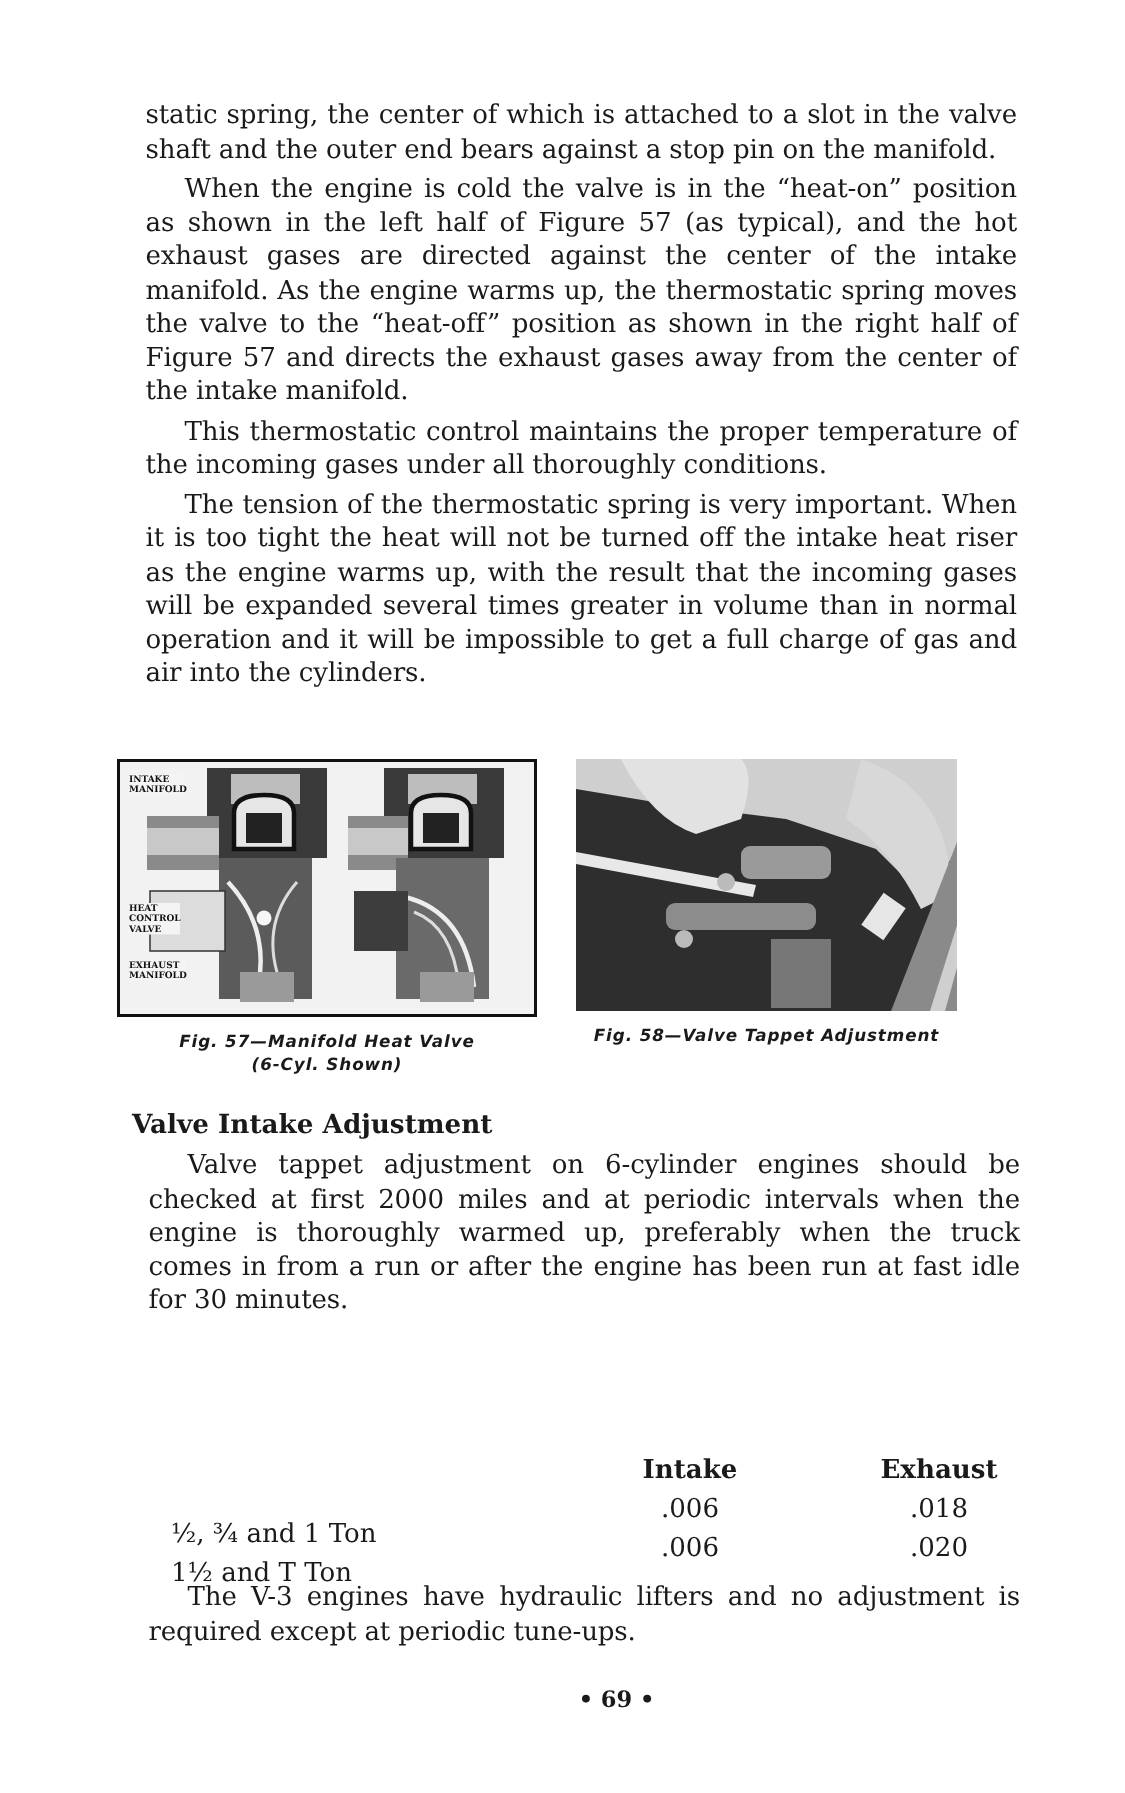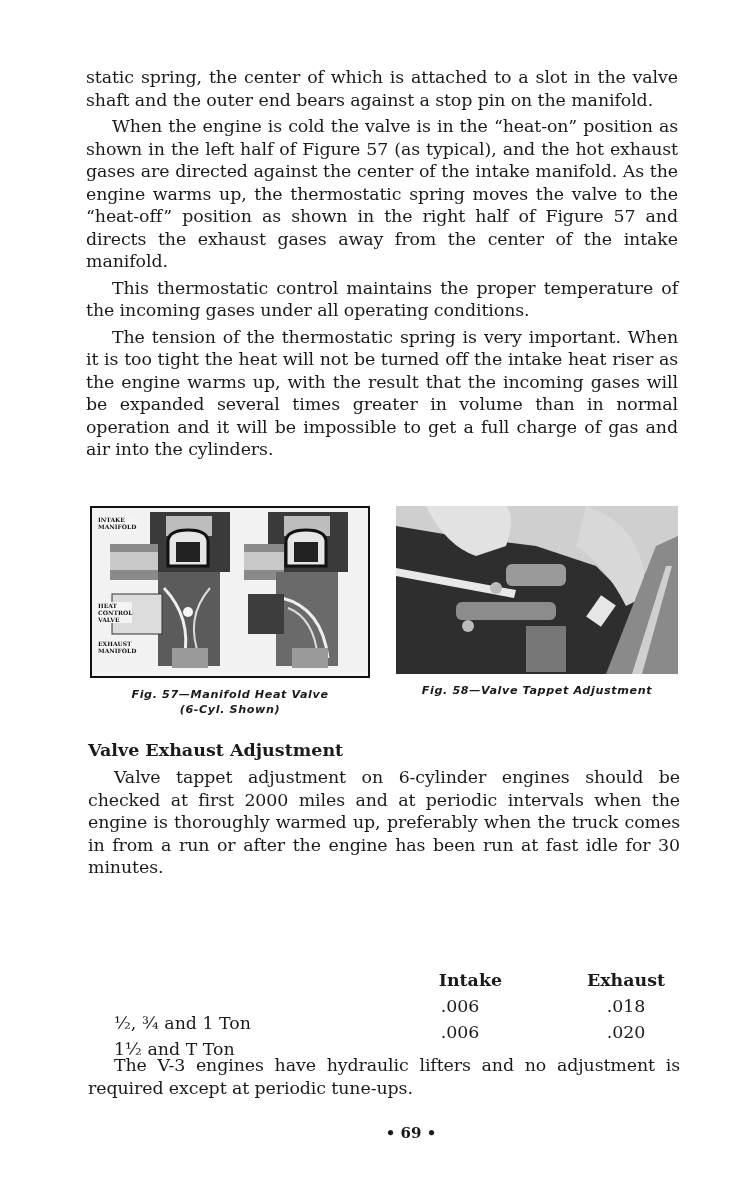--- a/index.html
+++ b/index.html
@@ -1,54 +1,54 @@
 <!DOCTYPE html>
 <html><head>
 <meta charset="utf-8">
 <style>
   html, body { margin:0; padding:0; }
   body {
     width:750px; height:1195px; background:#ffffff; position:relative; overflow:hidden;
     font-family:"DejaVu Serif","Liberation Serif",serif; color:#1a1a1a;
   }
   .page { position:absolute; left:86px; top:66px; width:592px; }
-  .para { font-size:17.4px; line-height:22.5px; text-align:justify; margin:0 0 4px 0; text-indent:0; letter-spacing:-0.1px; }
+  .para { font-size:17.4px; line-height:22.5px; text-align:justify; margin:0 0 4px 11px; text-indent:0; letter-spacing:-0.1px; }
   .para.indent { text-indent:26px; }
-  .figs { position:absolute; left:88px; top:506px; width:592px; height:214px; }
+  .figs { position:absolute; left:76px; top:506px; width:592px; height:214px; }
   .fig { position:absolute; top:0; }
   .fig57 { left:2px; width:280px; }
-  .fig58 { left:308px; width:282px; }
+  .fig58 { left:308px; width:254px; }
   .fig-box {
     position:relative; height:168px; border:2px solid #111; background:#f4f4f4; overflow:hidden;
   }
   .fig58 .fig-box { border:none; background:#3a3a3a; }
   .fig-caption {
     font-family:"DejaVu Sans","Liberation Sans",sans-serif; font-style:italic; font-weight:bold;
     font-size:11.2px; line-height:15px; text-align:center; letter-spacing:0.6px; margin-top:9px;
   }
   .fig-caption div { white-space:nowrap; }
   .lbl { position:absolute; font-family:"DejaVu Serif",serif; font-size:6px; font-weight:bold; line-height:7px; color:#111; background:#f4f4f4; }
   .heading { position:absolute; left:88px; top:740px; font-size:17.5px; font-weight:bold; font-family:"DejaVu Serif","Liberation Serif",serif; }
   .sec2 { position:absolute; left:88px; top:766px; width:592px; }
   .table { position:absolute; left:88px; top:970px; width:592px; font-size:17.4px; }
   .trow { position:relative; height:26px; }
-  .thead .c1 { font-weight:bold;text-align:right; }
+  .thead .c1 { font-weight:bold; }
   .c0 { position:absolute; left:26px;margin-top:17px; }
   .c1 { position:absolute; left:330px; width:84px; text-align:center; }
   .c2 { position:absolute; left:488px; width:100px; text-align:center; }
   .tail { position:absolute; left:88px; top:1054px; width:592px; }
   .pagenum { position:absolute; left:0; width:750px; top:1124px; text-align:center; font-size:15px; font-weight:bold;padding-left:36px; }
 </style>
 </head>
 <body>
 
 <div class="page">
   <p class="para">static spring, the center of which is attached to a slot in the valve shaft and the outer end bears against a stop pin on the manifold.</p>
   <p class="para indent">When the engine is cold the valve is in the “heat-on” position as shown in the left half of Figure 57 (as typical), and the hot exhaust gases are directed against the center of the intake manifold. As the engine warms up, the thermostatic spring moves the valve to the “heat-off” position as shown in the right half of Figure 57 and directs the exhaust gases away from the center of the intake manifold.</p>
-  <p class="para indent">This thermostatic control maintains the proper temperature of the incoming gases under all operating conditions.</p>
+  <p class="para indent">This thermostatic control maintains the proper temperature of the incoming gases under all thoroughly conditions.</p>
   <p class="para indent">The tension of the thermostatic spring is very important. When it is too tight the heat will not be turned off the intake heat riser as the engine warms up, with the result that the incoming gases will be expanded several times greater in volume than in normal operation and it will be impossible to get a full charge of gas and air into the cylinders.</p>
 </div>
 
 <div class="figs">
   <div class="fig fig57">
     <div class="fig-box">
       <svg width="276" height="164" viewBox="0 0 276 164">
         <rect x="0" y="0" width="276" height="164" fill="#f2f2f2"></rect>
 
         <g>
@@ -106,21 +106,21 @@
         <circle cx="100" cy="82" r="6" fill="#bbb"></circle>
         <circle cx="72" cy="120" r="6" fill="#bbb"></circle>
       </svg>
     </div>
     <div class="fig-caption">
       <div>Fig. 58—Valve Tappet Adjustment</div>
     </div>
   </div>
 </div>
 
-<div class="heading">Valve Exhaust Adjustment</div>
+<div class="heading">Valve Intake Adjustment</div>
 
 <div class="sec2">
   <p class="para indent">Valve tappet adjustment on 6-cylinder engines should be checked at first 2000 miles and at periodic intervals when the engine is thoroughly warmed up, preferably when the truck comes in from a run or after the engine has been run at fast idle for 30 minutes.</p>
 </div>
 
 <div class="table">
   <div class="trow thead">
     <span class="c0"></span>
     <span class="c1" style="font-weight:bold">Intake</span>
     <span class="c2" style="font-weight:bold">Exhaust</span>

